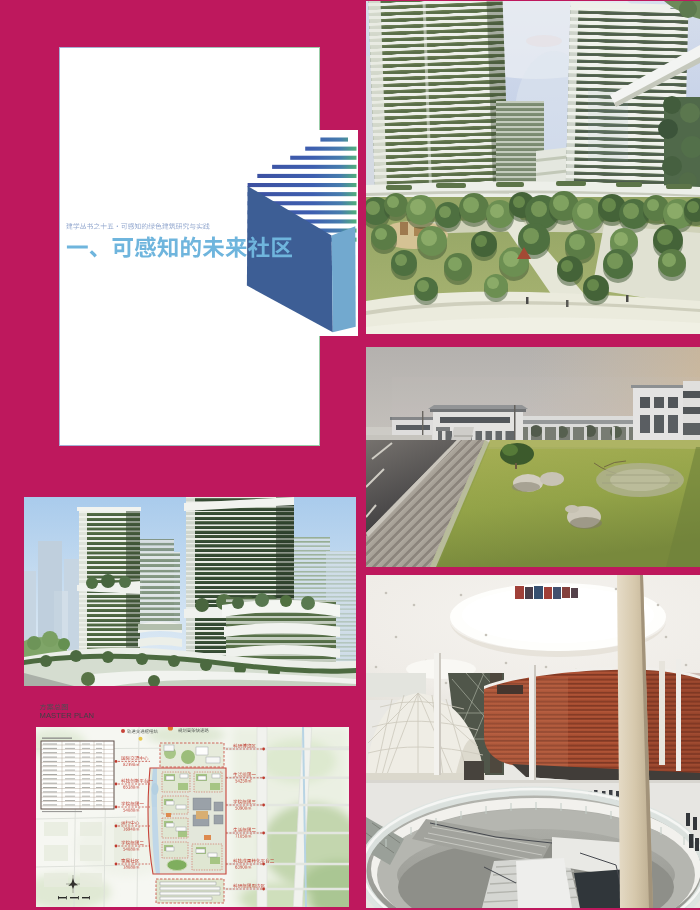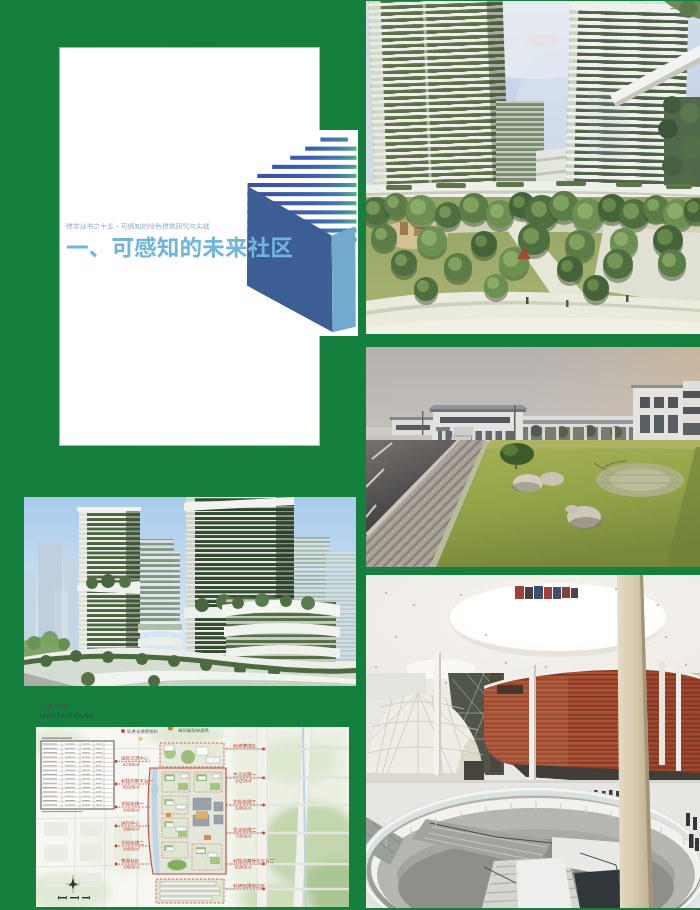--- a/index.html
+++ b/index.html
@@ -1,17 +1,17 @@
 <!DOCTYPE html>
 <html><head>
 <meta charset="utf-8">
 <style>
 html,body{margin:0;padding:0;background:#ffffff;}
 body{width:700px;height:910px;font-family:"Liberation Sans",sans-serif;}
-#page{position:relative;width:700px;height:910px;overflow:hidden;background:#15803d;font-style:italic;}
+#page{position:relative;width:700px;height:910px;overflow:hidden;background:#be185d;}
 .abs{position:absolute;}
 </style>
 </head>
 <body>
 <div id="page">
 
 <div class="abs" style="left:59px;top:47px;width:259px;height:397px;border:1px solid;border-image:linear-gradient(90deg,#a6aed6,#9bcda8) 1;background:#ffffff;"></div>
 
 <svg class="abs" style="left:238px;top:118px;" width="124" height="228" viewBox="238 118 124 228">
 <defs>

